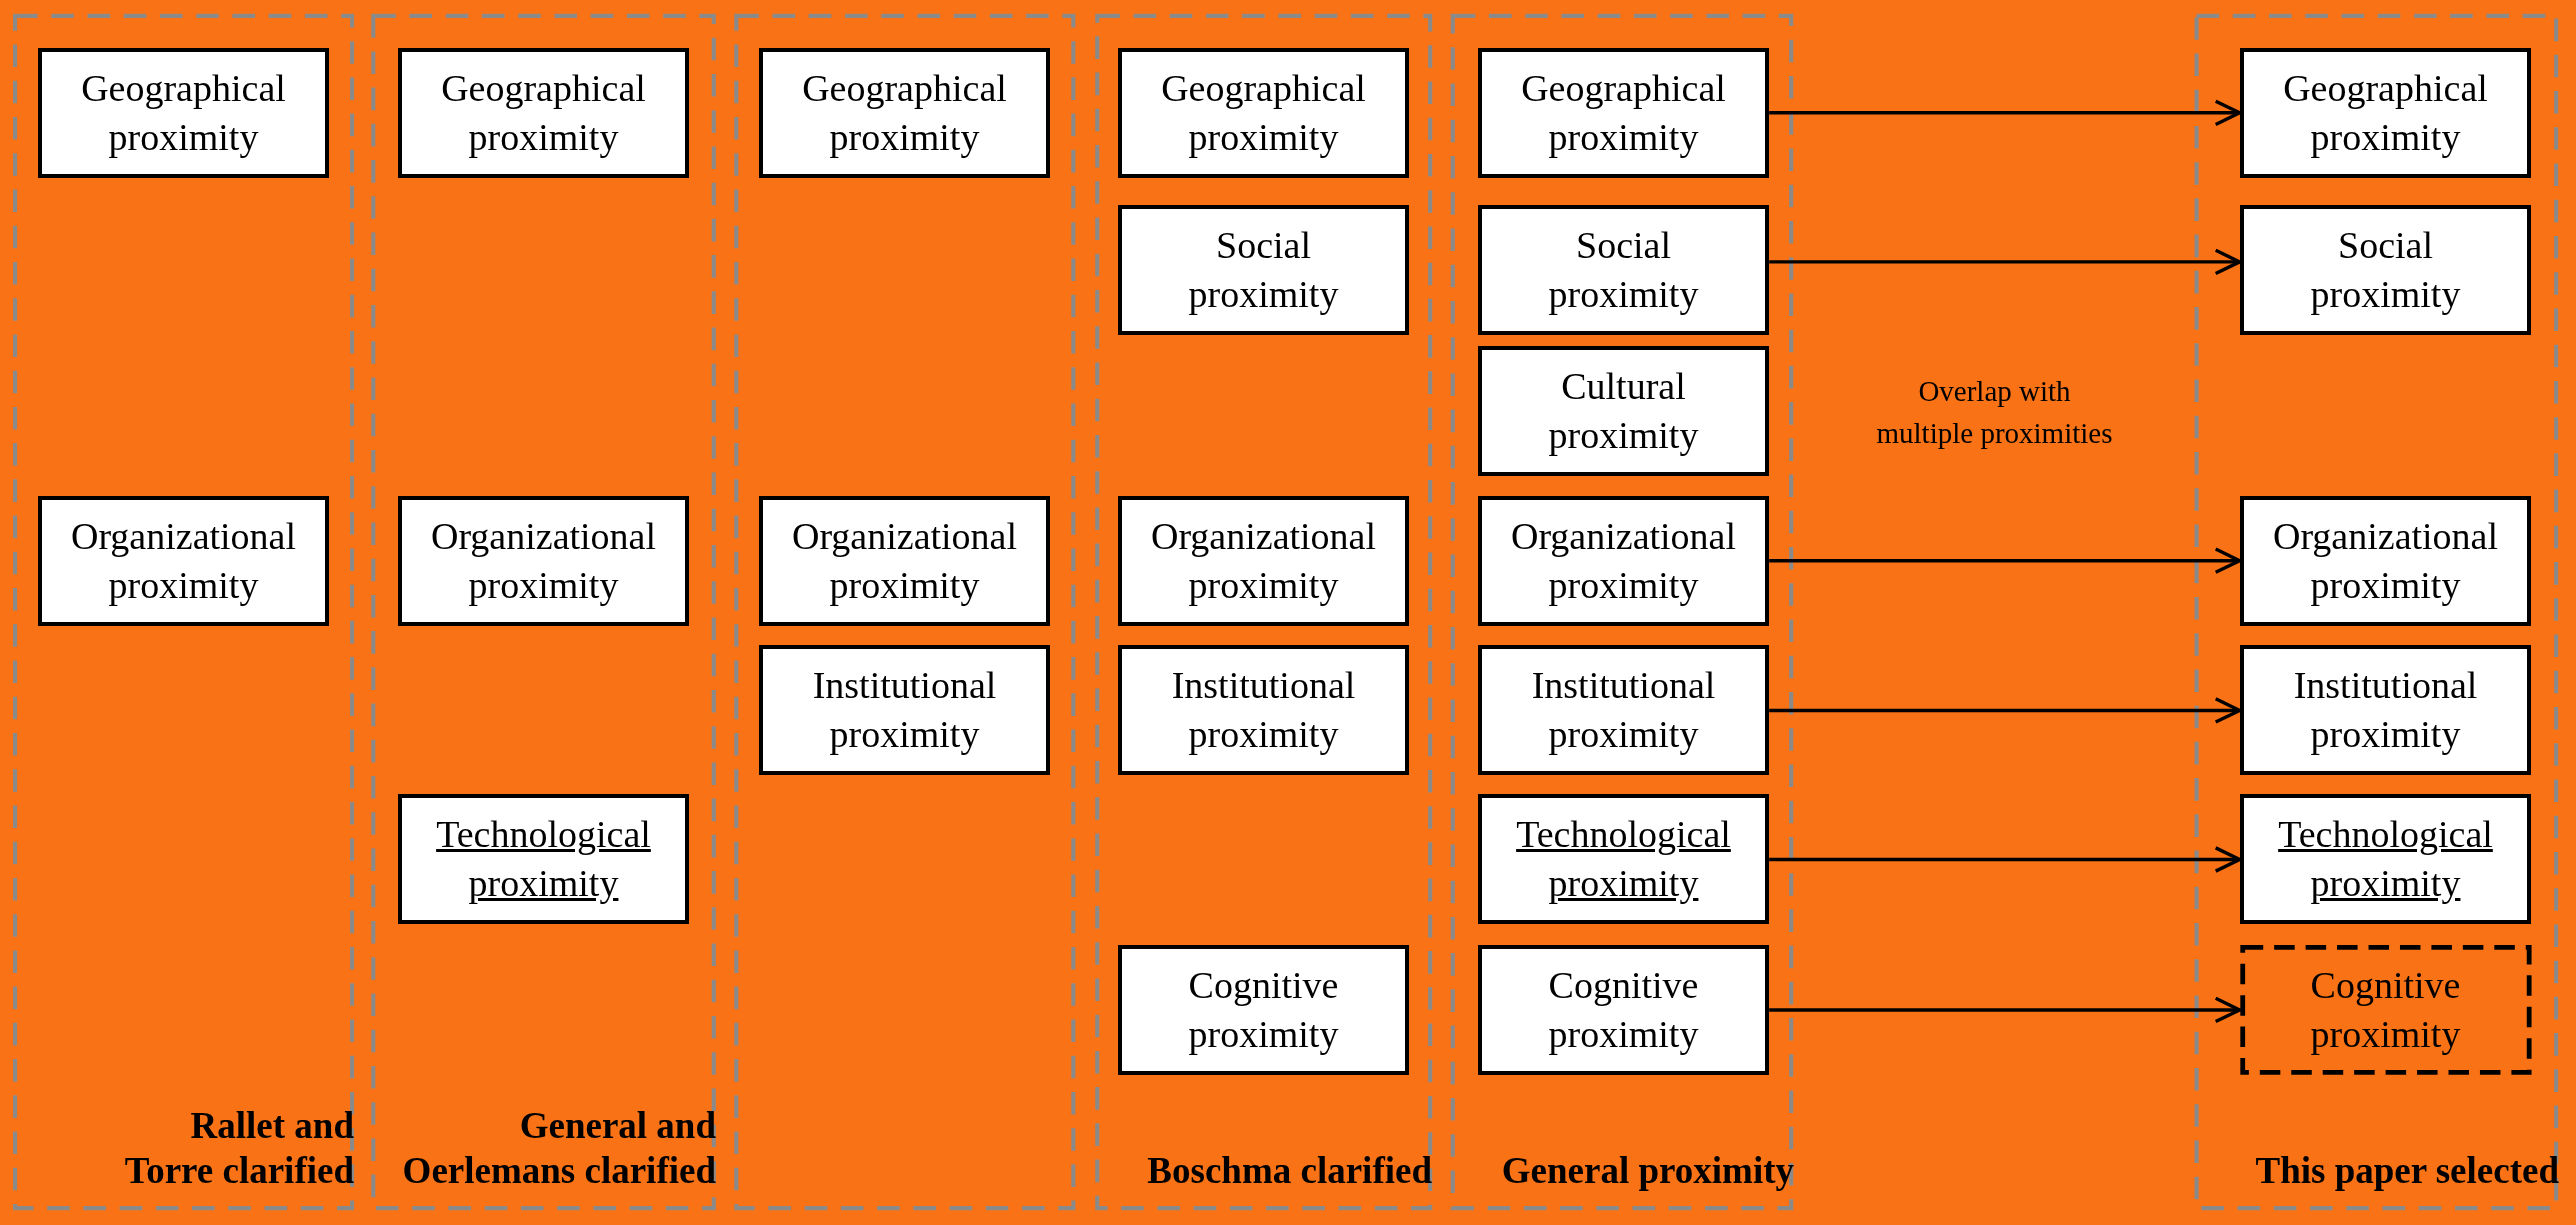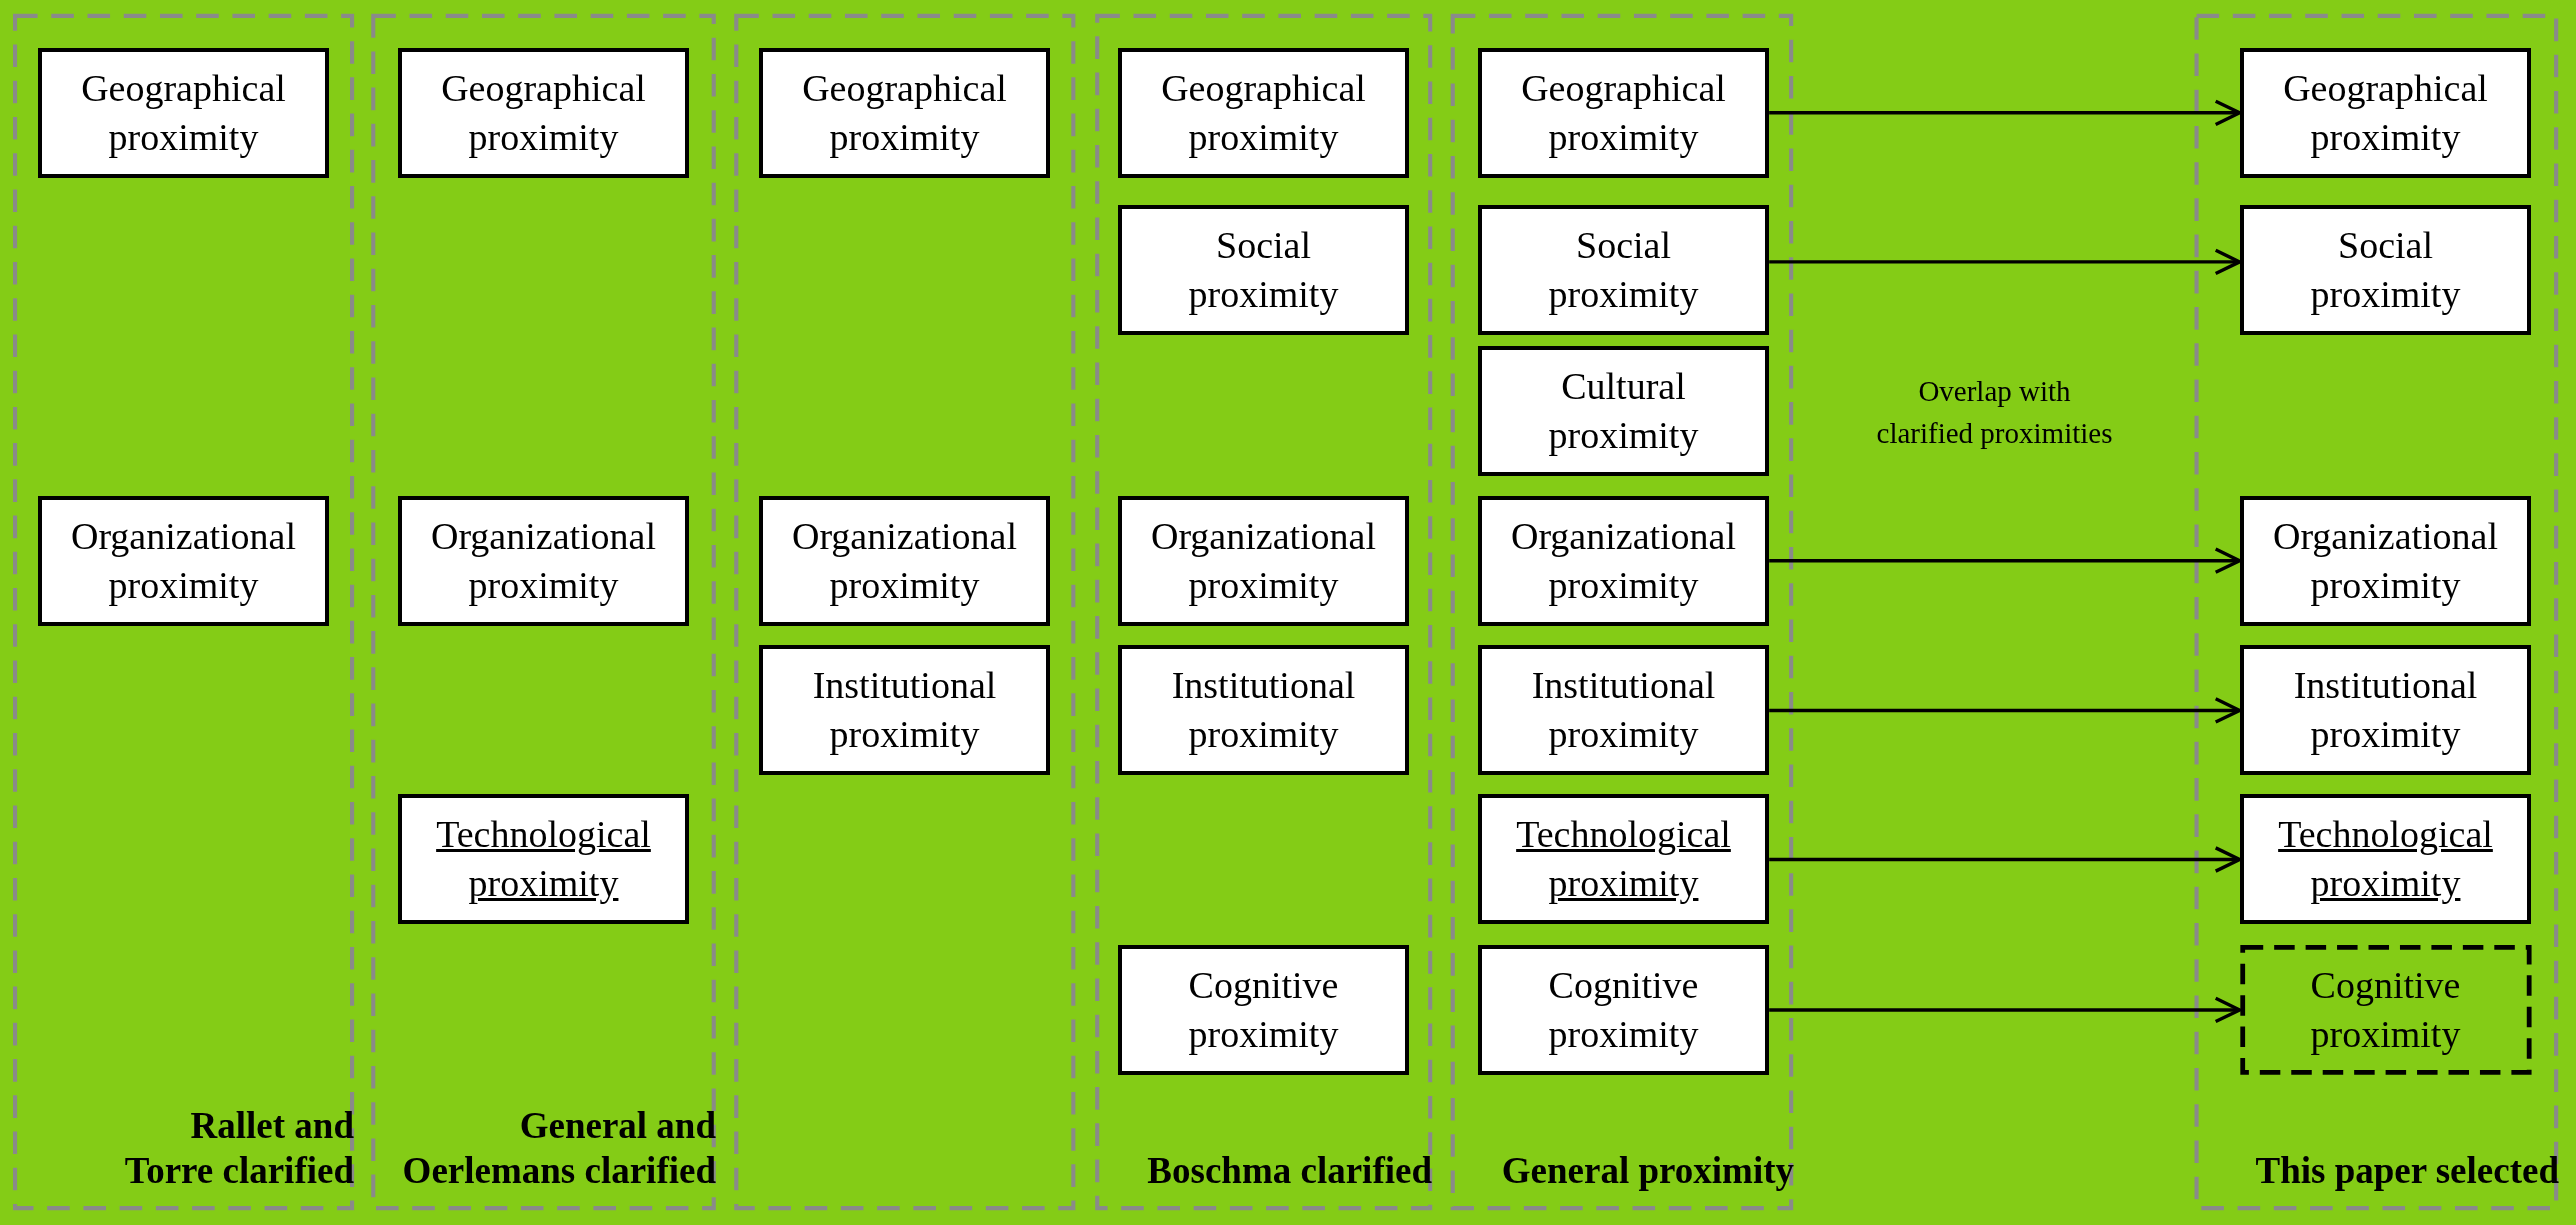--- a/index.html
+++ b/index.html
@@ -1,19 +1,19 @@
 <!DOCTYPE html>
 <html style="font-size:11px"><head>
 <meta charset="utf-8">
 <style>
   html,body{margin:0;padding:0;background:#ffffff;}
   .canvas{
     position:relative;
     width:2576px;height:1226px;
-    background:#84cc16;
+    background:#f97316;
     font-family:"Liberation Serif","DejaVu Serif",serif;
     color:#000;
     overflow:hidden;
   }
   .layer{position:absolute;left:0;top:0;}
   
   .pbox{
     position:absolute;
     width:291px;height:130px;
     box-sizing:border-box;
@@ -198,21 +198,21 @@
   <div class="pbox cx5 r7">
     <span>Cognitive</span>
     <span>proximity</span>
   </div>
   <div class="col-label lab5">
     <span>General proximity</span>
   </div>
 
   <div class="overlap-note">
     <span>Overlap with</span>
-    <span>clarified proximities</span>
+    <span>multiple proximities</span>
   </div>
 
   <div class="pbox cx6 r1">
     <span>Geographical</span>
     <span>proximity</span>
   </div>
   <div class="pbox cx6 r2">
     <span>Social</span>
     <span>proximity</span>
   </div>

